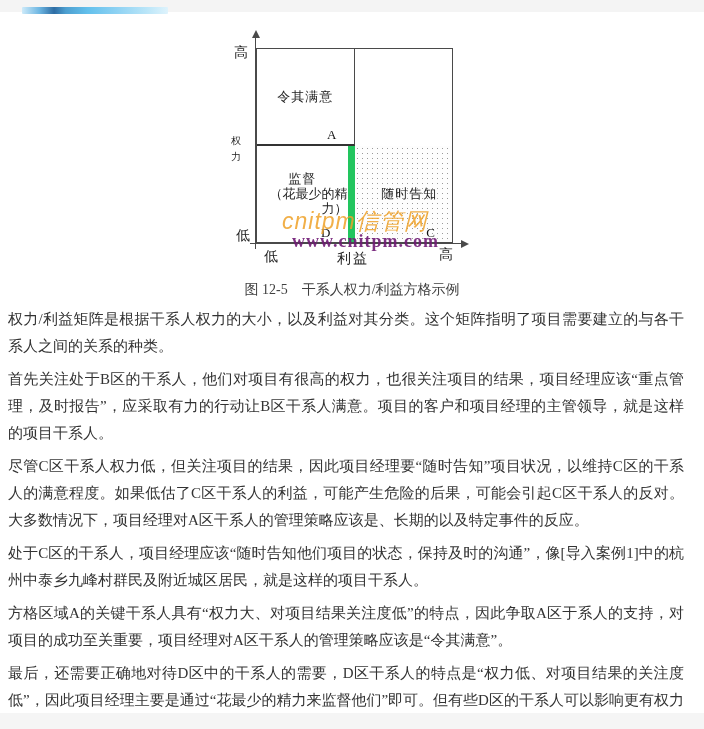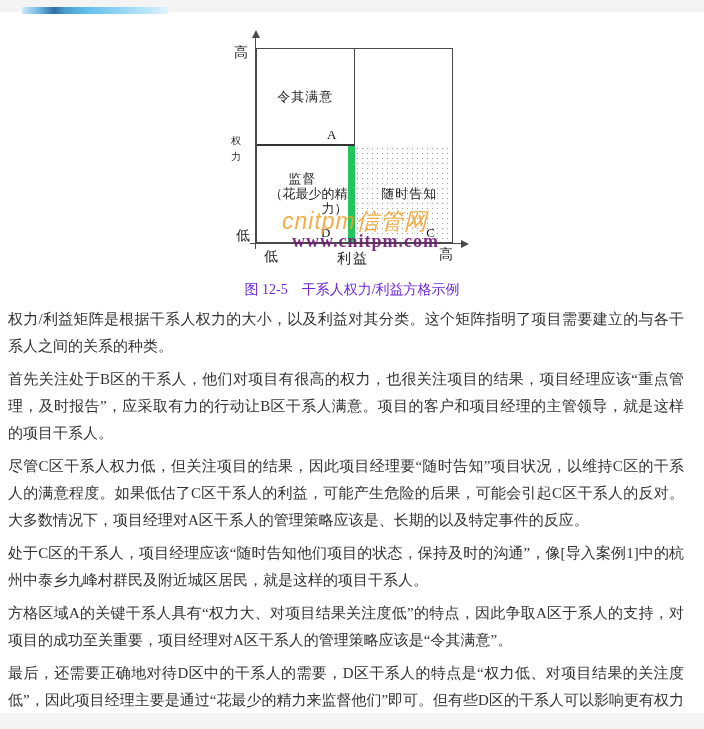--- a/index.html
+++ b/index.html
@@ -38,21 +38,21 @@
   .ylab-name { position:absolute; left:231px; top:133px; width:16px; font-size:10px; line-height:16px; text-align:left; word-break:break-all; }
   .ylab-low  { position:absolute; left:236px; top:227px; font-size:14px; }
   .xlab-low  { position:absolute; left:264px; top:248px; font-size:14px; }
   .xlab-name { position:absolute; left:337px; top:250px; font-size:14px; letter-spacing:2px; }
   .xlab-high { position:absolute; left:439px; top:246px; font-size:14px; }
   
   .wm-brand { position:absolute; left:282px; top:206px; font-size:23px; font-weight:normal; font-style:italic;
     color:#efa229; opacity:0.85; letter-spacing:1px; z-index:5; font-family:"Liberation Sans", sans-serif; }
   .wm-url { position:absolute; left:292px; top:231px; font-size:18px; font-weight:bold;
     color:#701a75; opacity:0.9; letter-spacing:1px; z-index:5; font-family:Liberation Serif, serif; }
-  .caption { position:absolute; left:0; top:281px; width:704px; text-align:center; font-size:14px; color:#6d28d9;
+  .caption { position:absolute; left:0; top:281px; width:704px; text-align:center; font-size:14px; color:#404040;
     font-family:"Liberation Serif", serif; }
   
   .content { position:absolute; left:8px; top:306px; width:676px; color:#333; font-size:15px; }
   .content p { line-height:27px; margin-bottom:6px; text-align:justify;font-family:Liberation Serif, serif; }
   .footer-band { position:absolute; left:0; top:713px; width:704px; height:16px; background:#f5f5f5; }
 </style>
 </head>
 <body>
 
 <div class="page">

